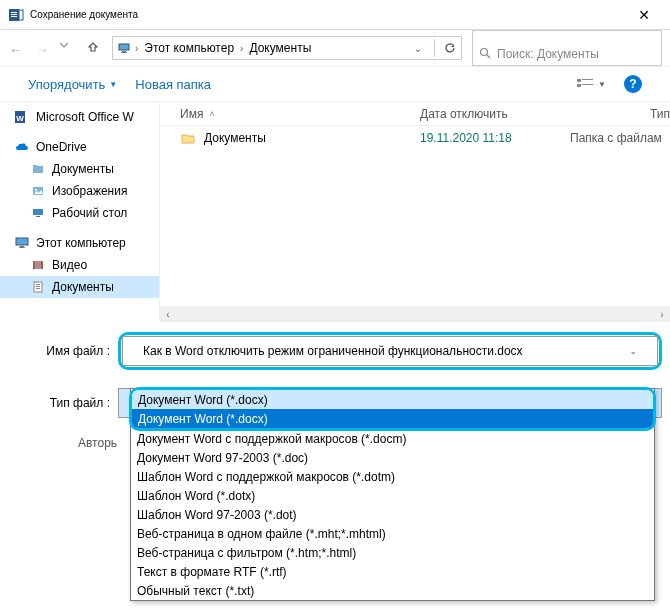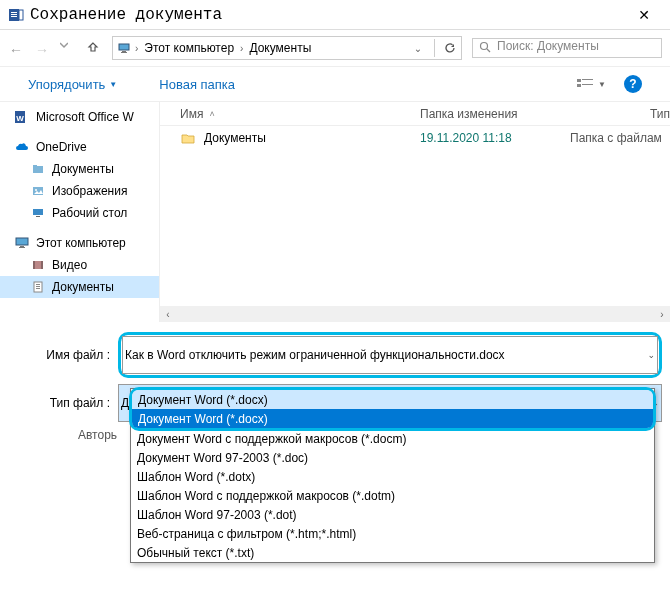--- a/index.html
+++ b/index.html
@@ -1,38 +1,38 @@
 <!DOCTYPE html>
 <html><head>
 <meta charset="utf-8">
 <style>
   * { box-sizing: border-box; margin: 0; padding: 0; }
   body { font-family: "Segoe UI", Tahoma, sans-serif; font-size: 12px; background: #fff; width: 670px; height: 609px; overflow: hidden; color: #000; }
   .titlebar { height: 30px; display: flex; align-items: center; padding: 0 8px; border-bottom: 1px solid #ddd; }
   .titlebar .app-icon { width: 16px; height: 16px; margin-right: 6px; }
-  .titlebar .title { flex: 1; font-size: 16px; font-family: Liberation Mono, monospace; }
+  .titlebar .title { flex: 1; font-size: 10px; }
   .titlebar .close { width: 36px; text-align: center; font-size: 14px; cursor: default; }
   .navbar { height: 36px; display: flex; align-items: center; padding: 0 8px; gap: 10px; }
   .nav-arrows { display: flex; gap: 10px; color: #999; font-size: 14px; }
   .nav-arrows span { display: inline-block; width: 16px; text-align: center; }
   .recent svg { display:block; }
   .up svg { display:block; }
   .breadcrumb-box { flex: 1; height: 24px; border: 1px solid #ccc; display: flex; align-items: center; padding: 0 4px; gap: 4px; }
   .breadcrumb-box .pc-icon svg { display:block; }
   .breadcrumb-box .crumb { padding: 0 2px; font-size: 12px; }
   .breadcrumb-box .sep { color: #666; font-size: 10px; }
   .breadcrumb-box .spacer { flex:1; }
   .breadcrumb-box .drop { color:#666; width:16px; text-align:center; font-size:10px; }
   .breadcrumb-box .refresh svg { display:block; }
-  .search-box { width: 190px; height: 20px; border: 1px solid #ccc; display: flex; align-items: flex-end; padding: 4px 6px; color:#888; gap:6px; }
+  .search-box { width: 190px; height: 36px; border: 1px solid #ccc; display: flex; align-items: flex-start; padding: 16px 6px; color:#888; gap:6px; }
   .search-box svg { flex-shrink:0; }
   .toolbar { height: 36px; display:flex; align-items:center; padding:0 28px; gap:18px; border-top:1px solid #eee; border-bottom:1px solid #eee; }
   .toolbar .organize { color:#106ebe; font-size:13px; display:flex; align-items:center; gap:4px; }
   .toolbar .organize .tri { font-size:8px; }
-  .toolbar .newfolder { color:#106ebe; font-size:13px;margin-left:24px; }
+  .toolbar .newfolder { color:#106ebe; font-size:13px; }
   .toolbar .flex { flex:1; }
   .toolbar .viewbtn { display:flex; align-items:center; gap:4px; }
   .toolbar .viewbtn .tri { font-size:8px; color:#666; }
   .toolbar .help { width:18px; height:18px; border-radius:50%; background:#0078d4; color:#fff; display:flex; align-items:center; justify-content:center; font-size:12px; font-weight:bold; }
   .body { display:flex; height: 220px; }
   .sidebar { width:160px; border-right:1px solid #eee; padding:4px 0; overflow:hidden; }
   .side-item { display:flex; align-items:center; gap:6px; padding:3px 8px 3px 14px; font-size:12px; white-space:nowrap; }
   .side-item.indent { padding-left:30px; }
   .side-item.sel { background:#cce8ff; }
   .side-gap { height:8px; }
@@ -43,25 +43,25 @@
   .cols .c2 { width:150px; }
   .cols .c3 { flex:1;text-align:right; }
   .row { display:flex; height:24px; align-items:center; font-size:12px; }
   .row .c1 { width:260px; padding-left:20px; display:flex; align-items:center; gap:8px; }
   .row .c2 { width:150px; color:#0f766e; }
   .row .c3 { flex:1; color:#555; }
   .hscroll { position:absolute; bottom:0; left:0; right:0; height:16px; display:flex; align-items:center; }
   .hscroll .arr { width:16px; height:16px; display:flex; align-items:center; justify-content:center; color:#666; font-size:10px; background:#f0f0f0; }
   .hscroll .track { flex:1; height:16px; background:#f0f0f0; }
   .bottom { padding:10px 8px 4px 8px; position:relative; }
-  .form-row { display:flex; align-items:center; margin-bottom:6px;justify-content:space-between; }
+  .form-row { display:flex; align-items:center; margin-bottom:18px;justify-content:space-between; }
   .form-row .lbl { width:110px; text-align:right; padding-right:8px; font-size:12px; }
   .field-wrap { flex:1; position:relative; }
   .hl-wrap { border:3px solid #00b8e6; border-radius:10px; padding:1px; }
-  .combo { width:100%; height:38px; border:1px solid #999; background:#fff; display:flex; align-items:center; padding:0 2px; font-size:12px; }
+  .combo { width:100%; height:30px; border:1px solid #999; background:#fff; display:flex; align-items:center; padding:0 20px; font-size:12px; }
   .combo .txt { flex:1; white-space:nowrap; overflow:hidden; }
   .combo .dd { font-size:9px; color:#555; }
   .combo.hover-open { background:#cce8ff; }
   .authors-row { display:flex; align-items:center; padding-left:70px; margin-top:4px; font-size:12px; color:#555; }
   .dropdown-panel { position:absolute; left:130px; top:66px; width:525px; background:#fff; border:1px solid #777; box-shadow:2px 2px 5px rgba(0,0,0,.25); z-index:50; }
   .dropdown-panel .opt { height:19px; padding:0 6px; display:flex; align-items:center; font-size:12px; white-space:nowrap; }
   .dropdown-panel .opt.highlight1 { background:#cce8ff; }
   .dropdown-panel .opt.highlight2 { background:#0078d4; color:#fff; }
   .hl-group { border:3px solid #00b8e6; border-radius:10px; margin:-2px; padding:0; }
   .hl-group .opt:first-child { border-top-left-radius:6px; border-top-right-radius:6px; }
@@ -230,21 +230,21 @@
       <span>Документы</span>
     </div>
   </div>
 
   <div class="filepane">
     <div class="cols">
       <div class="c1">
           <span>Имя</span>
           <span style="font-size:9px;color:#888">˄</span>
         </div>
-      <div class="c2">Папка изменения</div>
+      <div class="c2">Дата отключить</div>
       <div class="c3">Тип</div>
     </div>
     <div class="row">
       <div class="c1">
         <span class="icon-box">
             <svg width="16" height="16" viewBox="0 0 16 16">
               <path d="M2 5 L2 13 L14 13 L14 6 L8 6 L7 5 Z" fill="#ffe08a" stroke="#d4a83a" stroke-width="0.8"></path>
             </svg>
           </span>
         <span>Документы</span>
@@ -285,21 +285,23 @@
     <span>Авторь</span>
   </div>
 
   <div class="dropdown-panel">
     <div class="hl-group">
       <div class="opt highlight1">Документ Word (*.docx)</div>
       <div class="opt highlight2">Документ Word (*.docx)</div>
     </div>
     <div class="opt">Документ Word с поддержкой макросов (*.docm)</div>
     <div class="opt">Документ Word 97-2003 (*.doc)</div>
+    <div class="opt">Шаблон Word с поддержкой макросов (*.dotm)</div>
     <div class="opt">Шаблон Word (*.dotx)</div>
-    <div class="opt">Шаблон Word с поддержкой макросов (*.dotm)</div>
     <div class="opt">Шаблон Word 97-2003 (*.dot)</div>
+    <div class="opt">Веб-страница в одном файле (*.mht;*.mhtml)</div>
     <div class="opt">Веб-страница с фильтром (*.htm;*.html)</div>
+    <div class="opt">Текст в формате RTF (*.rtf)</div>
     <div class="opt">Обычный текст (*.txt)</div>
 
   </div>
 
 </div>
 
 </body></html>

